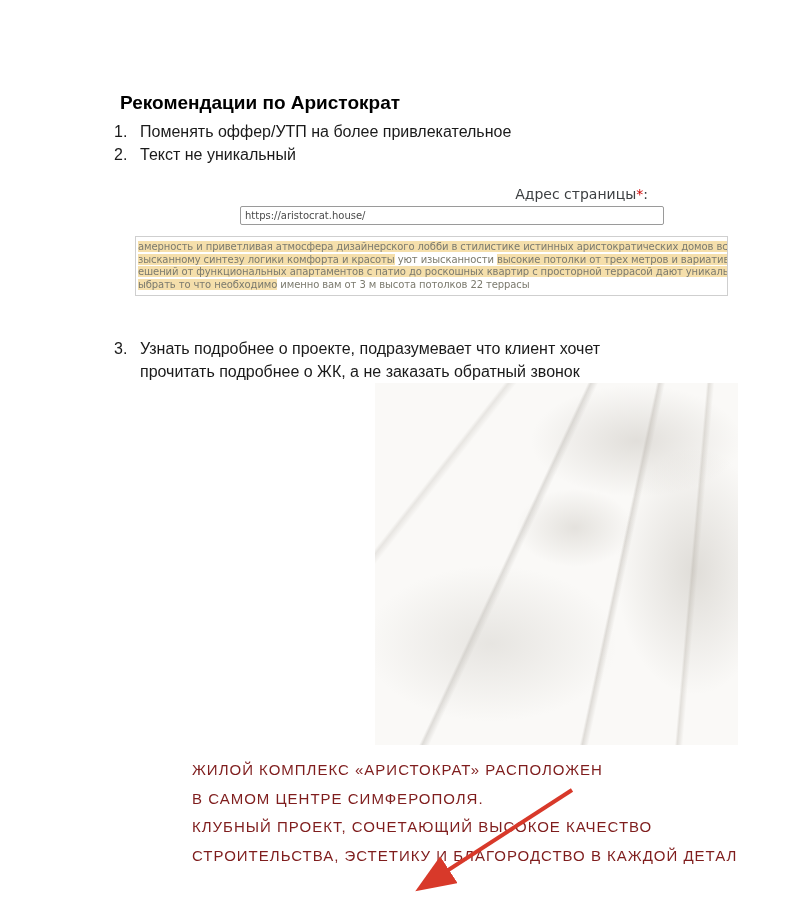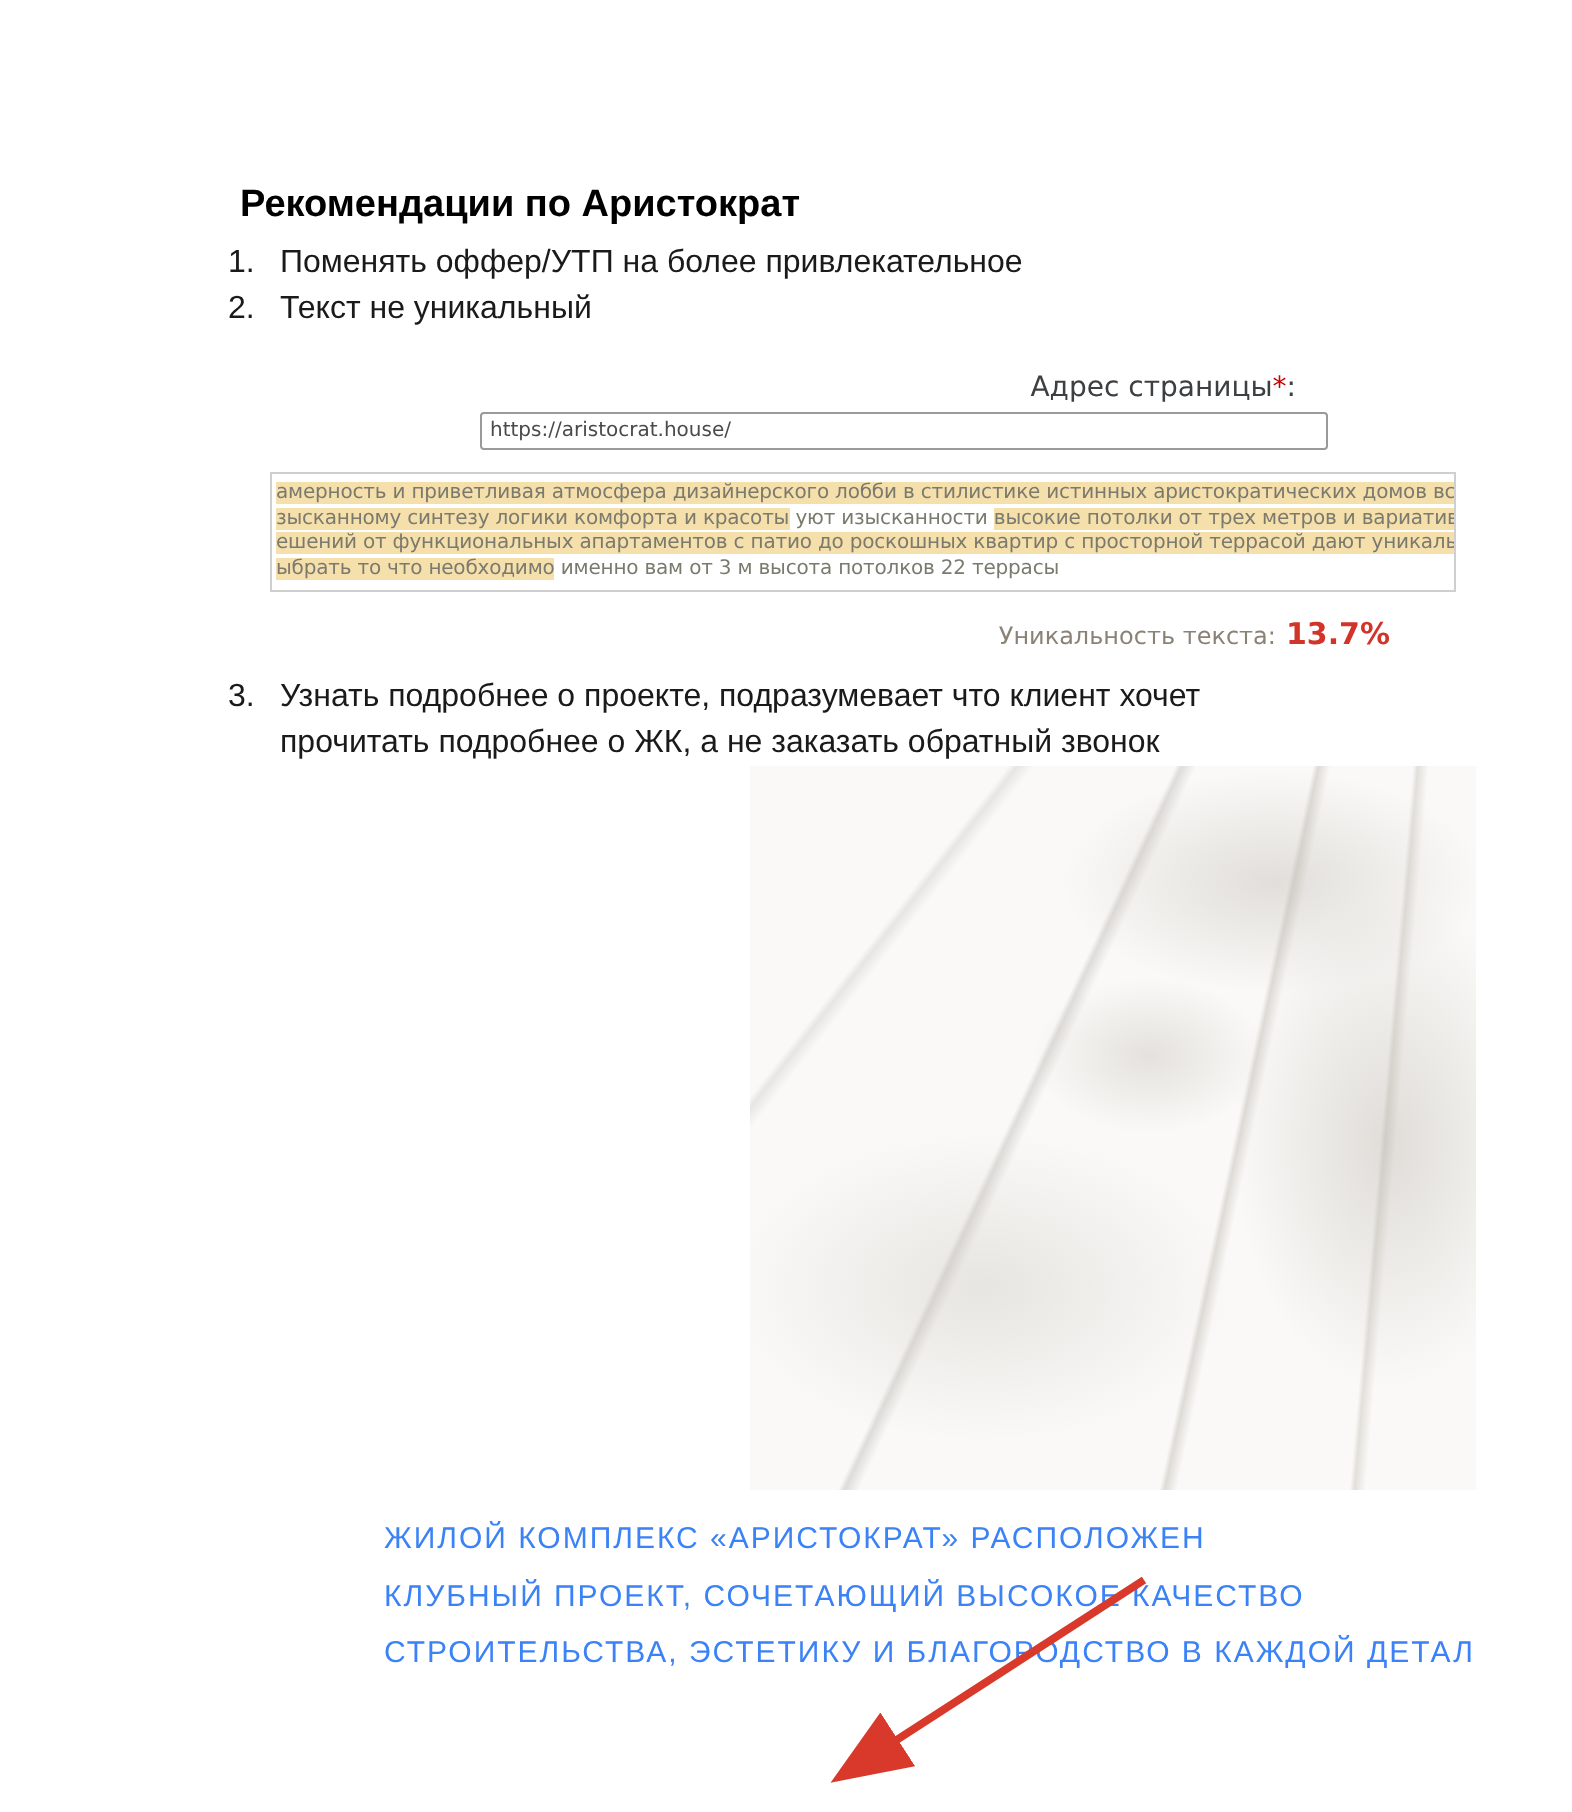--- a/index.html
+++ b/index.html
@@ -35,21 +35,21 @@
       radial-gradient(ellipse 120px 190px at 88% 52%, rgba(168,162,152,0.32), transparent 65%),
       radial-gradient(ellipse 210px 130px at 32% 72%, rgba(196,192,185,0.35), transparent 60%),
       radial-gradient(ellipse 90px 60px at 55% 40%, rgba(178,172,162,0.30), transparent 65%),
       linear-gradient(115deg, transparent 40%, rgba(150,145,137,0.28) 40.6%, transparent 42%),
       linear-gradient(102deg, transparent 64%, rgba(158,151,141,0.30) 64.6%, transparent 66%),
       linear-gradient(128deg, transparent 20%, rgba(176,171,163,0.25) 20.7%, transparent 22%),
       linear-gradient(95deg, transparent 84%, rgba(165,158,146,0.28) 84.6%, transparent 86%);
   }
   .headline { position:absolute; left:8px; top:2px; font-family:"DejaVu Serif", serif; font-weight:bold; font-size:49px; line-height:54px; color:#3a3c41; letter-spacing:0.5px; }
   .script-block { position:absolute; left:10px; top:168px; font-family:"DejaVu Serif", serif; font-style:italic; font-size:36px; line-height:50px; color:#b5805e; }
-  .description { position:absolute; left:2px; top:373px; font-size:15px; letter-spacing:1px; line-height:28.5px; color:#3b82f6; white-space:nowrap; }
+  .description { position:absolute; left:2px; top:373px; font-size:15px; letter-spacing:1px; line-height:28.5px; color:#7f1d1d; white-space:nowrap; }
   .arrow-svg { position:absolute; left:0; top:0; width:548px; height:523px; }
 </style>
 </head>
 <body>
 
 <div id="canvas">
 
   <div class="doc-title">Рекомендации по Аристократ</div>
 
   <div class="list-item li-1">
@@ -68,41 +68,39 @@
 
   <input class="url-input" type="text" value="https://aristocrat.house/" style="">
 
   <div class="text-box">
     <div class="tb-line"><span class="hl">амерность и приветливая атмосфера дизайнерского лобби в стилистике истинных аристократических домов все подчинено</span></div>
     <div class="tb-line"><span class="hl">зысканному синтезу логики комфорта и красоты</span><span> уют изысканности </span><span class="hl">высокие потолки от трех метров и вариативность планировочных</span></div>
     <div class="tb-line"><span class="hl">ешений от функциональных апартаментов с патио до роскошных квартир с просторной террасой дают уникальную возможность</span></div>
     <div class="tb-line"><span class="hl">ыбрать то что необходимо</span><span> именно вам от 3 м высота потолков 22 террасы</span></div>
   </div>
 
-  <div class="uniq-row">
-    <span class="uniq-label">Уникальность текста:</span><span class="uniq-value">13.7%</span>
-  </div>
 
   <div class="list-item li-3">
     <span class="num">3.</span>
     <span>
       <div>Узнать подробнее о проекте, подразумевает что клиент хочет</div>
       <div>прочитать подробнее о ЖК, а не заказать обратный звонок</div>
     </span>
   </div>
 
   <div class="landing">
     <div class="marble"></div>
 
 
     <div class="script-block">
     </div>
 
     <div class="description">
       <div>ЖИЛОЙ КОМПЛЕКС «АРИСТОКРАТ» РАСПОЛОЖЕН</div>
+      <div>В САМОМ ЦЕНТРЕ СИМФЕРОПОЛЯ.</div>
       <div>КЛУБНЫЙ ПРОЕКТ, СОЧЕТАЮЩИЙ ВЫСОКОЕ КАЧЕСТВО</div>
       <div>СТРОИТЕЛЬСТВА, ЭСТЕТИКУ И БЛАГОРОДСТВО В КАЖДОЙ ДЕТАЛИ.</div>
     </div>
 
     <svg class="arrow-svg" viewBox="0 0 548 523">
       <defs>
         <marker id="ah" markerWidth="12" markerHeight="10" refX="8" refY="4" orient="auto">
           <path d="M0,0 L10,4 L0,8 Z" fill="#d8392a"></path>
         </marker>
       </defs>

